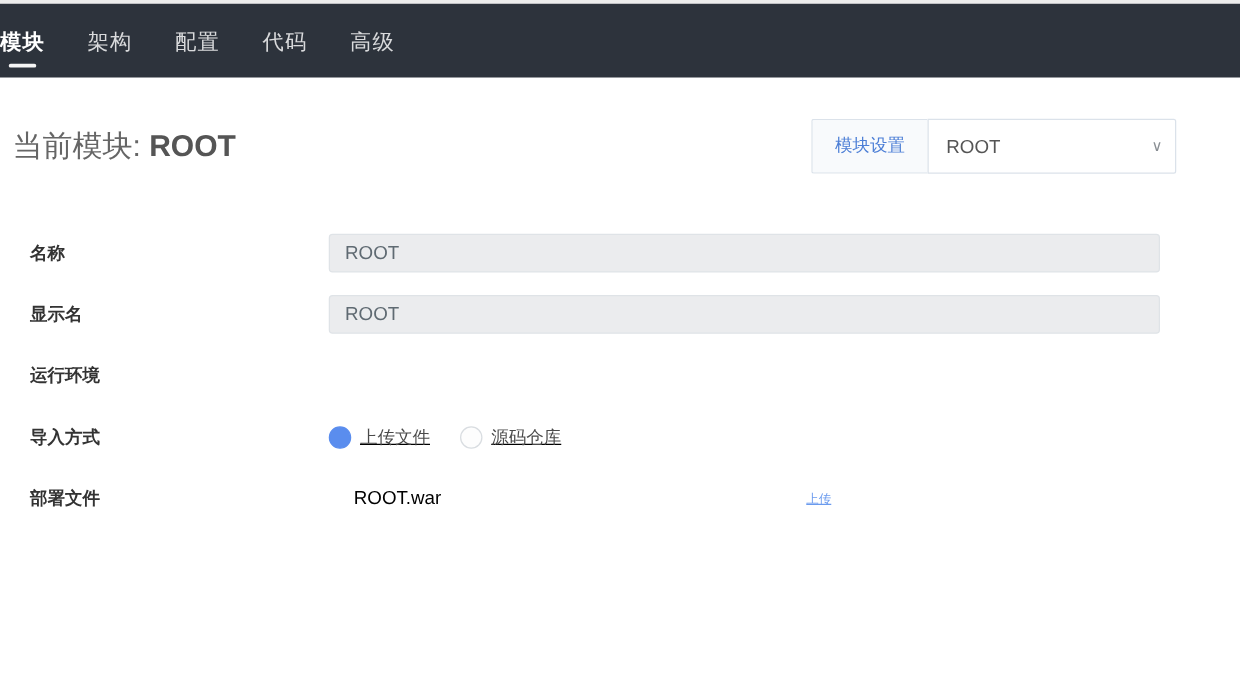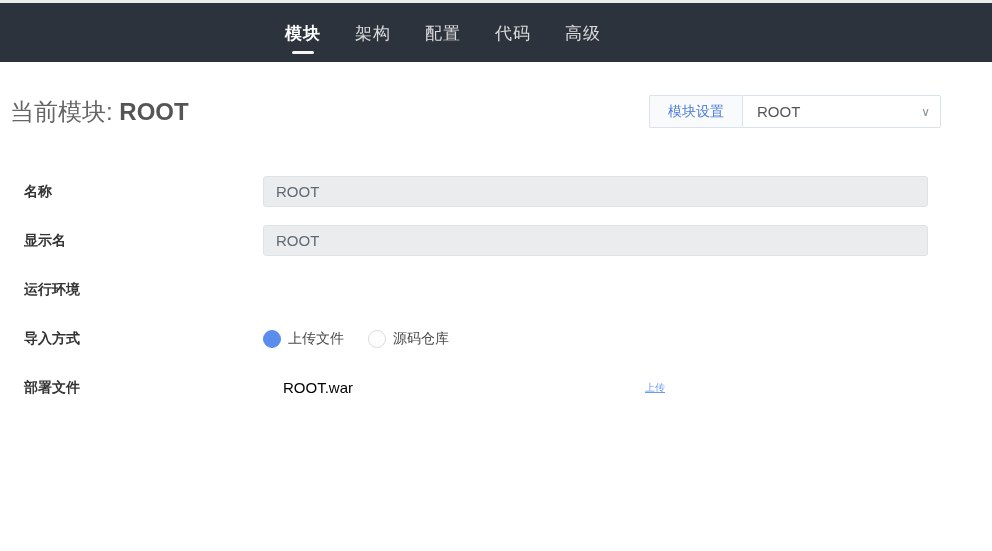--- a/index.html
+++ b/index.html
@@ -12,21 +12,20 @@
 
   
   .top-strip { height: 3px; background: #ececec; }
 
   
   .navbar {
     height: 59px;
     background: #2d333c;
     display: flex;
     align-items: center;
-    justify-content: center;
     padding-right: 106px; 
   }
   .nav-tabs { display: flex; gap: 34px; }
   .nav-tab {
     color: rgba(255,255,255,0.82);
     font-size: 17px;
     letter-spacing: 1px;
     text-align: center;
     cursor: pointer;
     padding-top: 10px;
@@ -43,21 +42,21 @@
   
   .header-row {
     display: flex;
     align-items: center;
     justify-content: space-between;
     padding: 33px 51px 0 10px;
   }
   .page-title { font-size: 24px; color: #666; }
   .page-title b { color: #555; font-weight: bold; }
 
-  .module-controls { display: flex; align-items: stretch; height: 33px; }
+  .module-controls { display: flex; align-items: stretch; height: 44px; }
   .settings-btn {
     background: #f8fafc;
     border: 1px solid #dbe2ea;
     border-right: none;
     color: #4d7fd6;
     font-size: 14px;
     padding: 0 18px;
     display: flex; align-items: center;
     cursor: pointer;
     border-radius: 2px 0 0 2px;
@@ -99,21 +98,21 @@
     border: 1px solid #dfe3e7;
     border-radius: 3px;
     color: #5f6a72;
     font-size: 15px;
     padding: 0 12px;
     font-family: "Liberation Sans", "DejaVu Sans", sans-serif;
   }
   .text-input:disabled { color: #5f6a72; opacity: 1; }
 
   
-  .radio-group { display: flex; align-items: flex-start; gap: 24px; }
+  .radio-group { display: flex; align-items: flex-start; gap: 24px; text-decoration: underline; }
   .radio-option { display: flex; align-items: center; gap: 7px; cursor: pointer; }
   .radio-circle {
     width: 18px; height: 18px;
     border-radius: 50%;
     background: #fdfdfd;
     border: 1px solid #d9dde1;
   }
   .radio-option.selected .radio-circle {
     background: #5a8dee;
     border-color: #5a8dee;

